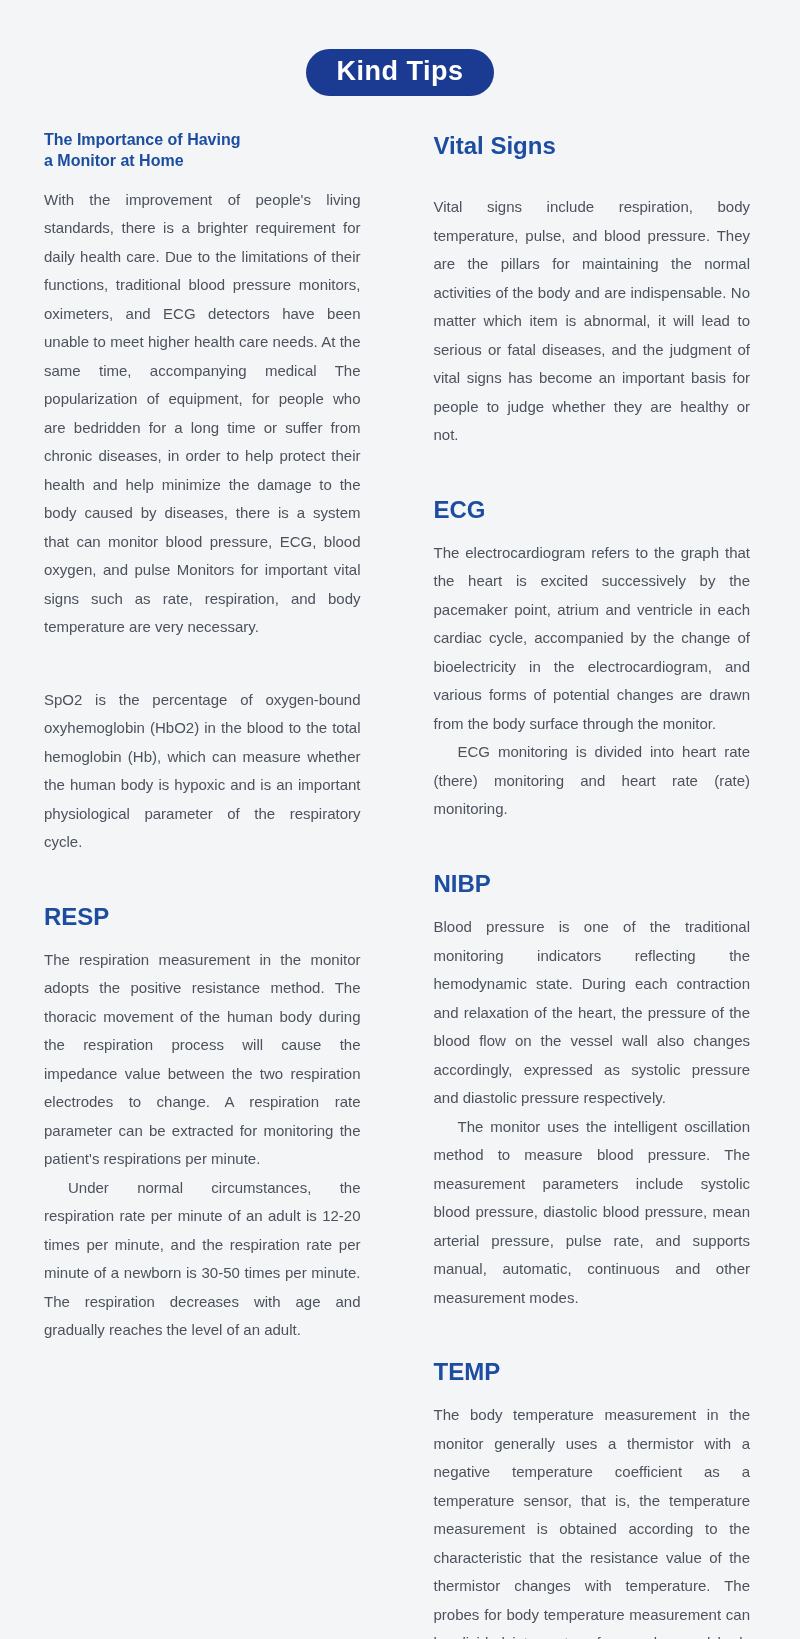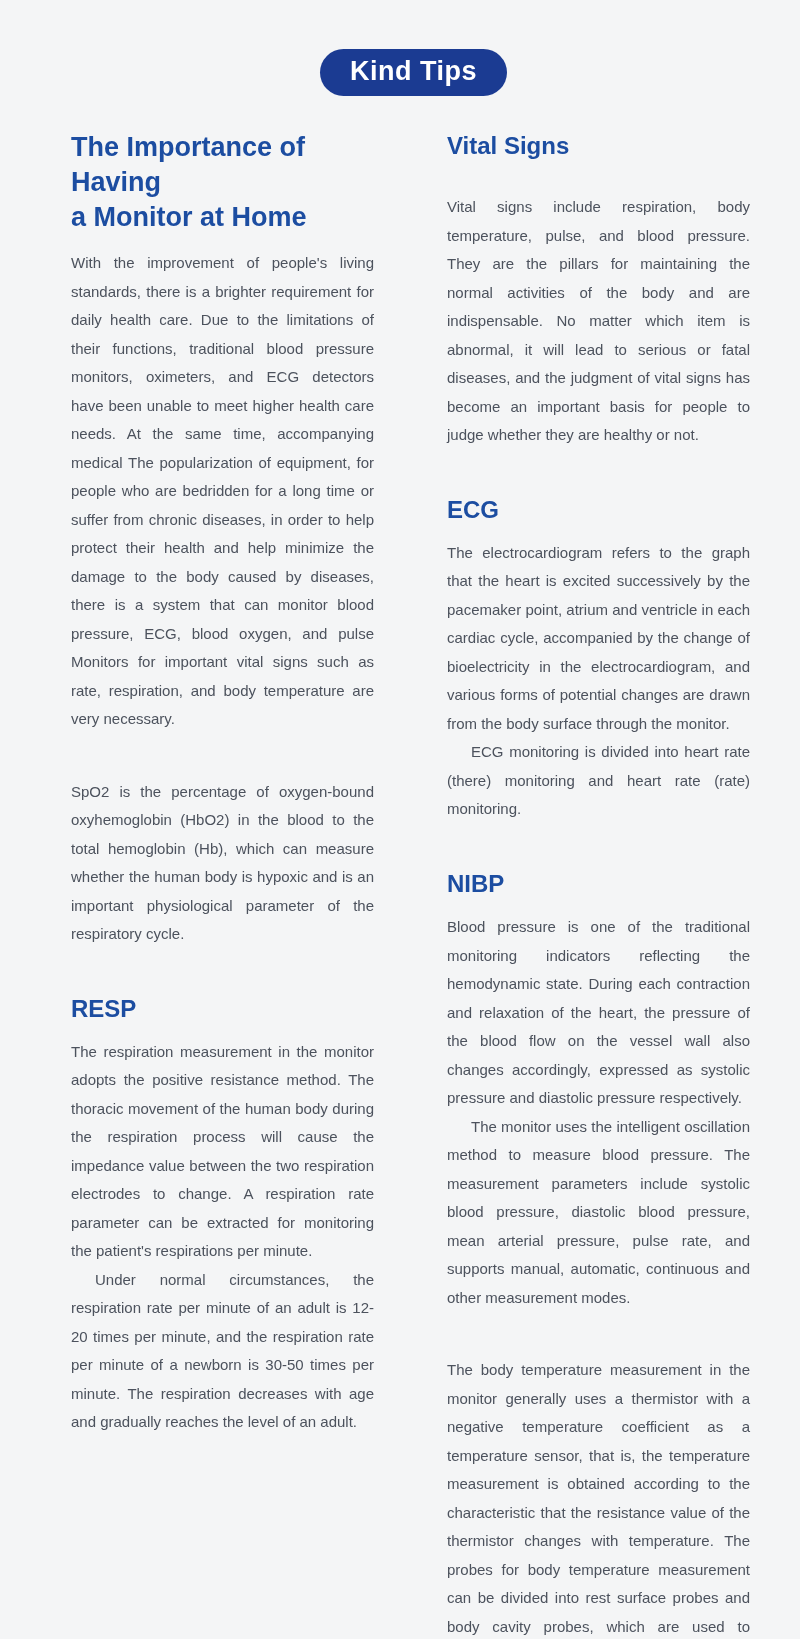--- a/index.html
+++ b/index.html
@@ -10,21 +10,20 @@
     --body_text:#4c525d;
   }
   *{box-sizing:border-box;margin:0;padding:0;}
   html,body{background:#e9eaec;}
   .page{
     width:800px;height:1639px;
     background:var(--background);
     font-family:"Liberation Sans","DejaVu Sans",sans-serif;
     overflow:hidden;
     position:relative;
-    padding-left:27px;
   }
   .badge{
     display:table;
     margin:49px auto 0 auto;
     background:var(--badge_bg);
     color:var(--badge_text);
     font-size:27px;
     font-weight:bold;
     letter-spacing:0.5px;
     padding:7px 30px 9px 30px;
@@ -39,21 +38,21 @@
   .section{margin-top:44px;}
   .section:first-child{margin-top:0;}
   .section h2{
     color:var(--heading);
     font-weight:bold;
     font-size:24px;
     line-height:1.3;
     white-space:pre-line;
     margin-bottom:14px;
   }
-  .section.main-title h2{font-size:27px;}
+  .section.main-title h2{font-size:16px;}
   .section--loose h2{margin-bottom:32px;}
   .para{
     color:var(--body_text);
     font-size:15px;
     line-height:1.9;
     text-align:justify;
   }
   .para.indent{text-indent:1.6em;}
 </style>
 </head>
@@ -98,19 +97,20 @@
         <p class="para indent">ECG monitoring is divided into heart rate (there) monitoring and heart rate (rate) monitoring.</p>
       </div>
 
       <div class="section">
         <h2>NIBP</h2>
         <p class="para">Blood pressure is one of the traditional monitoring indicators reflecting the hemodynamic state. During each contraction and relaxation of the heart, the pressure of the blood flow on the vessel wall also changes accordingly, expressed as systolic pressure and diastolic pressure respectively.</p>
         <p class="para indent">The monitor uses the intelligent oscillation method to measure blood pressure. The measurement parameters include systolic blood pressure, diastolic blood pressure, mean arterial pressure, pulse rate, and supports manual, automatic, continuous and other measurement modes.</p>
       </div>
 
       <div class="section">
+        <h2>TEMP</h2>
         <p class="para">The body temperature measurement in the monitor generally uses a thermistor with a negative temperature coefficient as a temperature sensor, that is, the temperature measurement is obtained according to the characteristic that the resistance value of the thermistor changes with temperature. The probes for body temperature measurement can be divided into rest surface probes and body cavity probes, which are used to monitor the rest temperature of the body surface and the cavity respectively.</p>
       </div>
 
     </div>
 
   </div>
 </div>
 
 </body></html>

